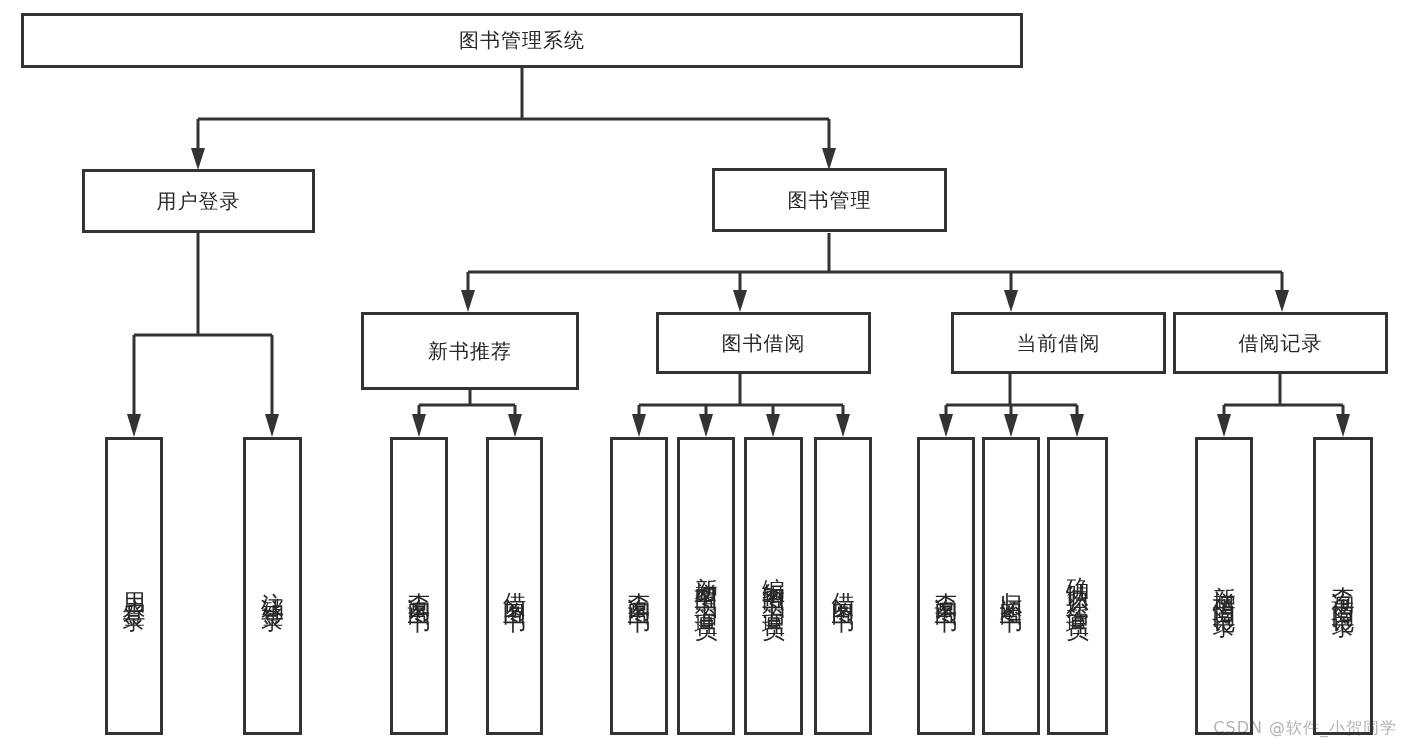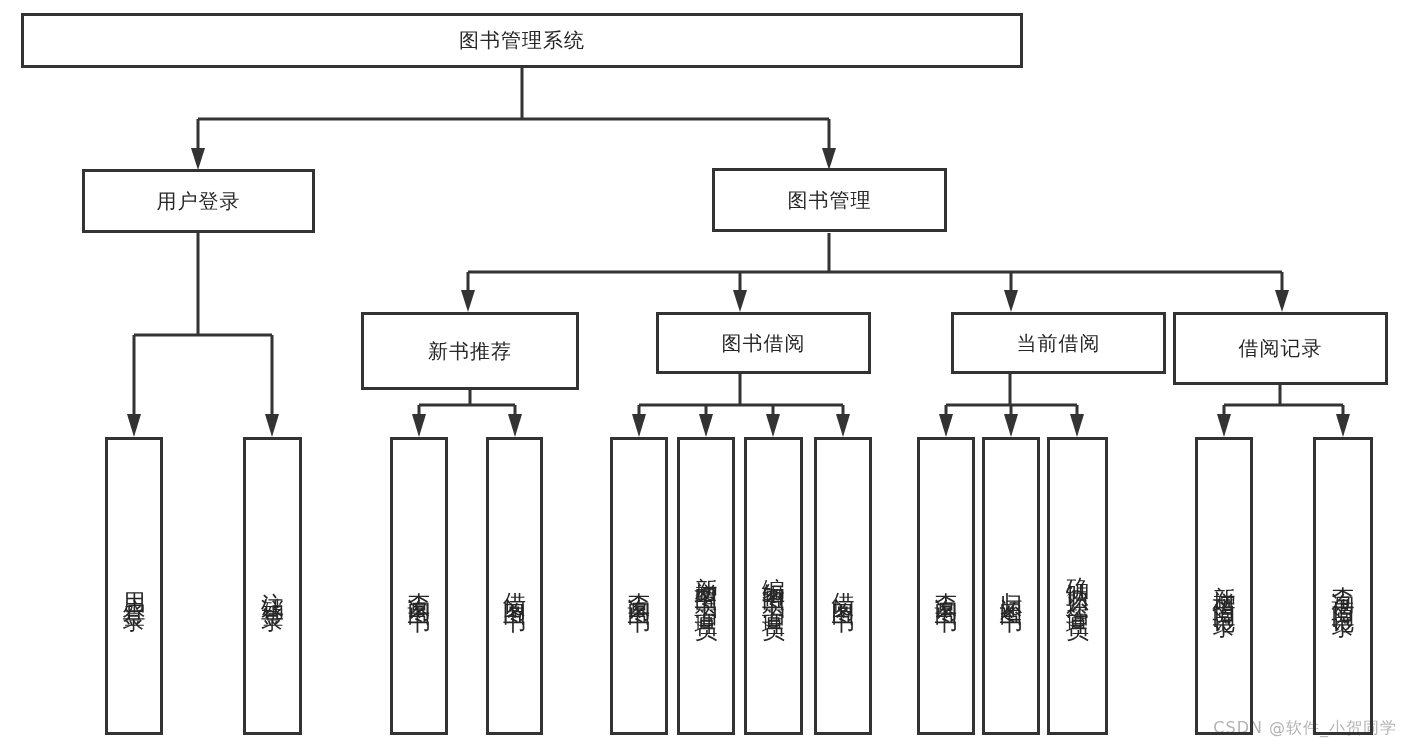--- a/index.html
+++ b/index.html
@@ -126,21 +126,21 @@
 
   <div class="box box-h" style="left:361px; top:312px; width:218px; height:78px;">
     <span>新书推荐</span>
   </div>
   <div class="box box-h" style="left:656px; top:312px; width:215px; height:62px;">
     <span>图书借阅</span>
   </div>
   <div class="box box-h" style="left:903px; top:312px; width:215px; height:62px;margin-left:48px;">
     <span>当前借阅</span>
   </div>
-  <div class="box box-h" style="left:1173px; top:312px; width:215px; height:73px;">
+  <div class="box box-h" style="left:1173px; top:312px; width:215px; height:62px;">
     <span>借阅记录</span>
   </div>
 
   <div class="box box-v" style="left:105px; width:58px;">
     <span class="vtxt">用户登录</span>
   </div>
   <div class="box box-v" style="left:243px; width:59px;">
     <span class="vtxt">注销登录</span>
   </div>
 

